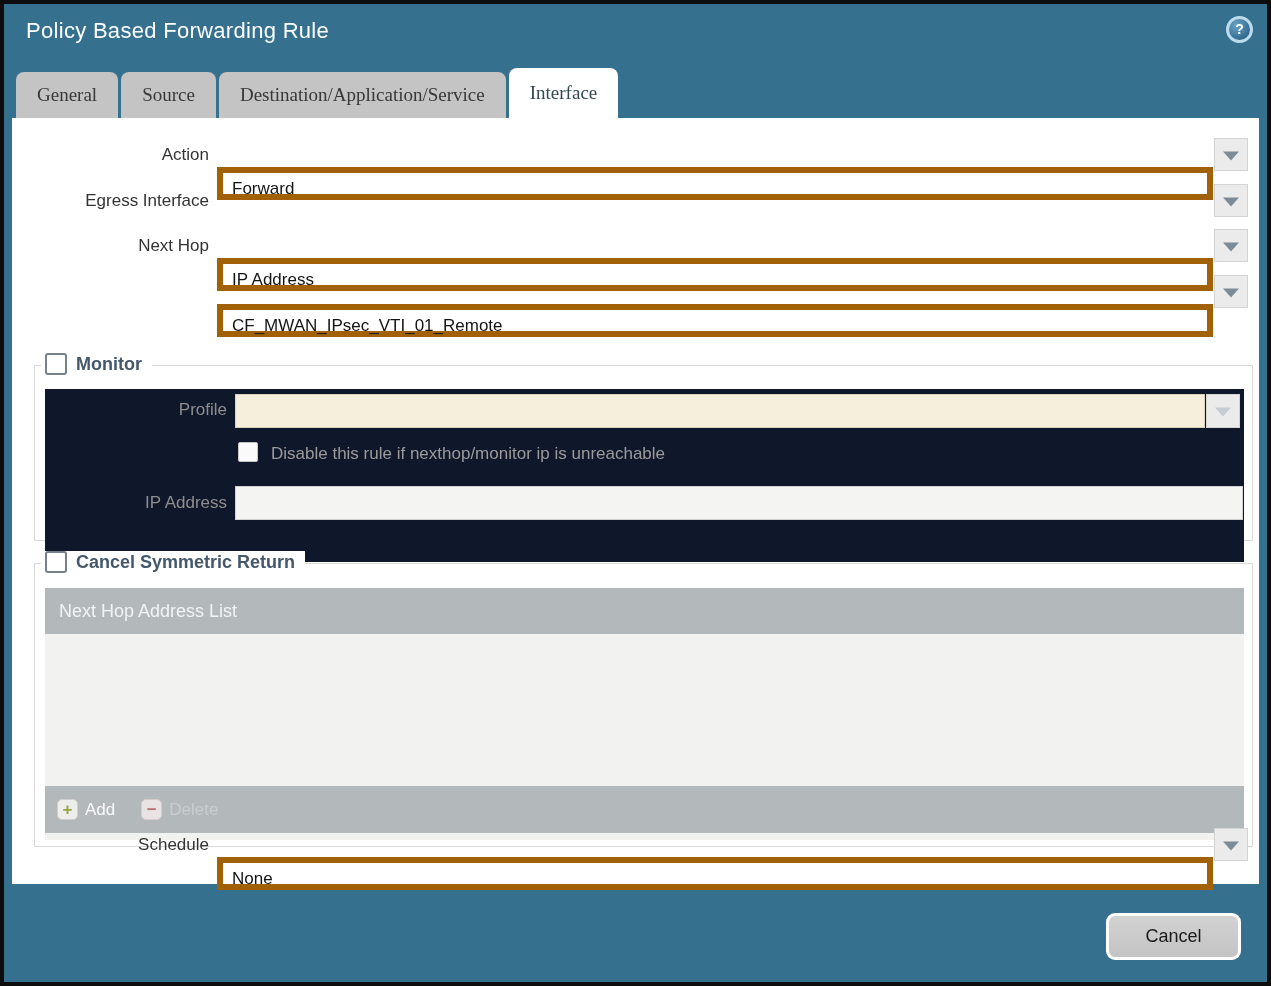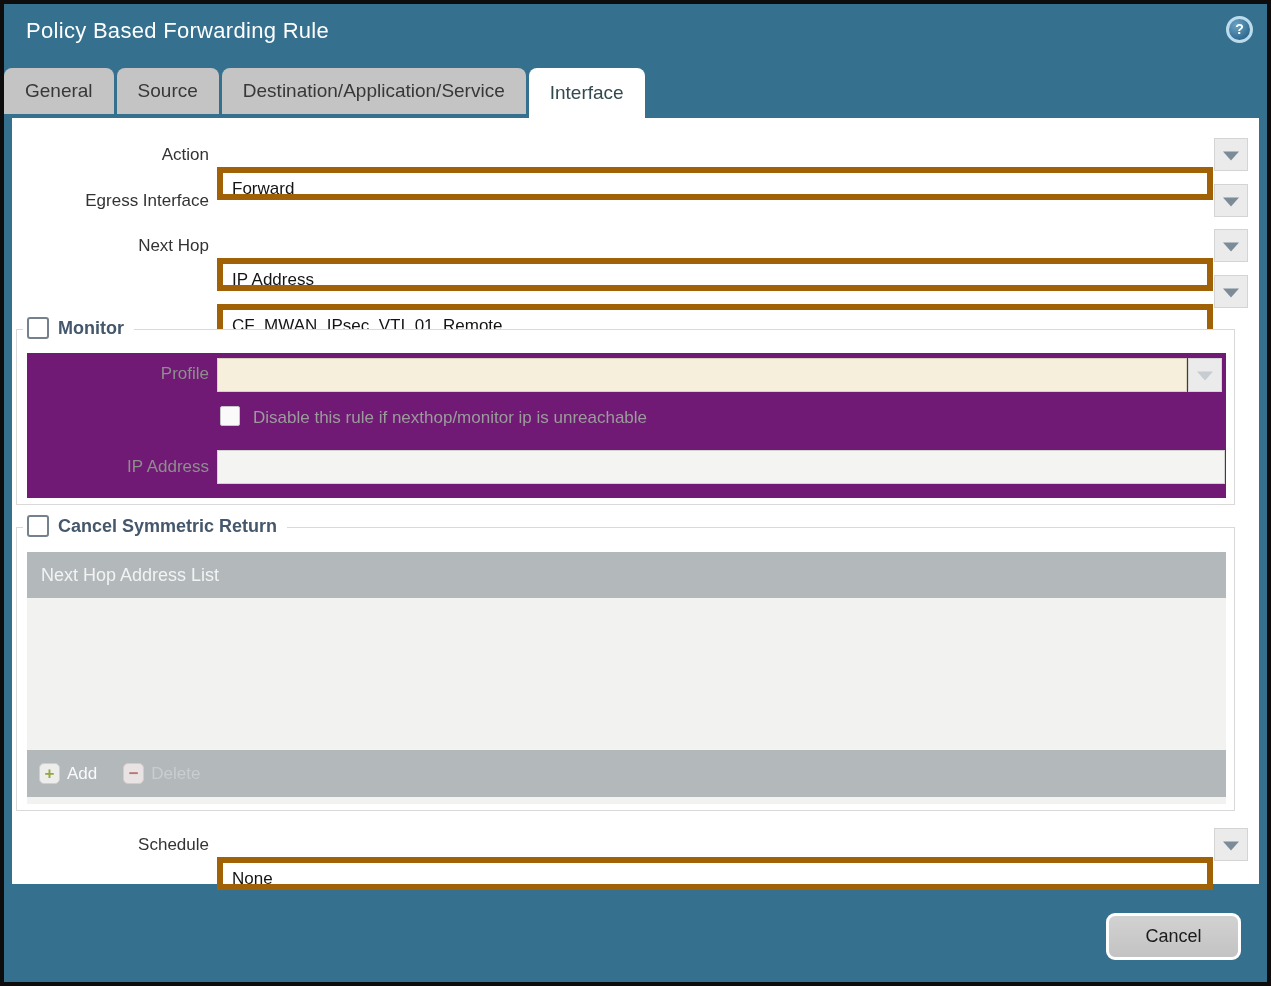--- a/index.html
+++ b/index.html
@@ -8,47 +8,47 @@
          border:4px solid #0d0d0d;background:#35708f;overflow:hidden;}
 
   
   .title{position:absolute;left:22px;top:14px;color:#fff;font-size:22px;font-weight:400;letter-spacing:.3px;}
   .help{position:absolute;top:12px;right:14px;width:27px;height:27px;border-radius:50%;
         background:radial-gradient(circle at 35% 30%, #6aa3c4, #1c567e);
         border:3px solid #bcdcec;box-sizing:border-box;color:#fff;font-weight:bold;font-size:14px;
         text-align:center;line-height:21px;cursor:pointer;}
 
   
-  .tabs{position:absolute;left:0;top:64px;height:50px;display:flex;align-items:flex-start;}
+  .tabs{position:absolute;left:12px;top:64px;height:50px;display:flex;align-items:flex-end;font-family:Liberation Serif, serif;}
   .tab{background:#c4c4c4;color:#383838;font-size:19px;height:46px;line-height:46px;
        padding:0 21px;border-radius:8px 8px 0 0;margin-right:3px;cursor:pointer;white-space:nowrap;}
   .tab.active{background:#fff;color:#33494f;height:50px;line-height:50px;}
 
   
   .content{position:absolute;left:8px;top:114px;width:1247px;height:766px;background:#fff;}
 
   .flabel{position:absolute;left:0;width:197px;text-align:right;font-size:17px;color:#333;height:33px;line-height:33px;}
   .combo{position:absolute;left:205px;width:996px;height:33px;box-sizing:border-box;
          border:6px solid #a16207;background:#fff;font-size:17px;color:#141414;
          line-height:31px;padding-left:9px;cursor:text;margin-top:29px;}
   .dd-btn{position:absolute;left:1202px;width:34px;height:33px;box-sizing:border-box;
           background:#ebebeb;border:1px solid #d4d4d4;cursor:pointer;}
   .dd-btn .tri{position:absolute;left:50%;top:50%;transform:translate(-50%,-38%);
           width:0;height:0;border-left:8px solid transparent;border-right:8px solid transparent;
           border-top:9px solid #7c8b98;}
   .dd-btn.disabled .tri{border-top-color:#c6ccd1;}
 
   
-  .group{position:absolute;left:4px;width:1219px;border:1px solid #d9d9d9;box-sizing:border-box;background:#fff;}
+  .group{position:absolute;left:22px;width:1219px;border:1px solid #d9d9d9;box-sizing:border-box;background:#fff;margin-top:36px;}
   .legend{position:absolute;top:-13px;left:6px;background:#fff;padding:0 10px 0 4px;
           display:flex;align-items:center;gap:9px;}
   .legend .cb{width:18px;height:18px;border:2px solid #75818c;border-radius:3px;background:#fff;cursor:pointer;}
   .legend .cap{font-size:18px;font-weight:bold;color:#44576b;}
 
-  .panel{position:absolute;left:10px;top:23px;width:1199px;height:145px;background:#701a75;}
+  .panel{position:absolute;left:10px;top:23px;width:1199px;height:173px;background:#0f172a;}
   .plabel{position:absolute;left:0;width:182px;text-align:right;font-size:17px;color:#8e8e8e;}
   .pfield{position:absolute;box-sizing:border-box;height:34px;}
   .pfield.beige{background:#f5efdc;border:1px solid #d8d2bd;}
   .pfield.gray{background:#f4f4f3;border:1px solid #d2d2d2;}
   .dcb{position:absolute;width:20px;height:20px;box-sizing:border-box;border:1px solid #c6c6c6;background:#fafafa;border-radius:2px;}
   .dtext{position:absolute;font-size:17px;color:#9b9b9b;}
 
   
   .ntable{position:absolute;left:10px;top:24px;width:1199px;}
   .thead{height:46px;background:#b3b8bb;color:#f2f4f4;font-size:18px;line-height:46px;padding-left:14px;}

